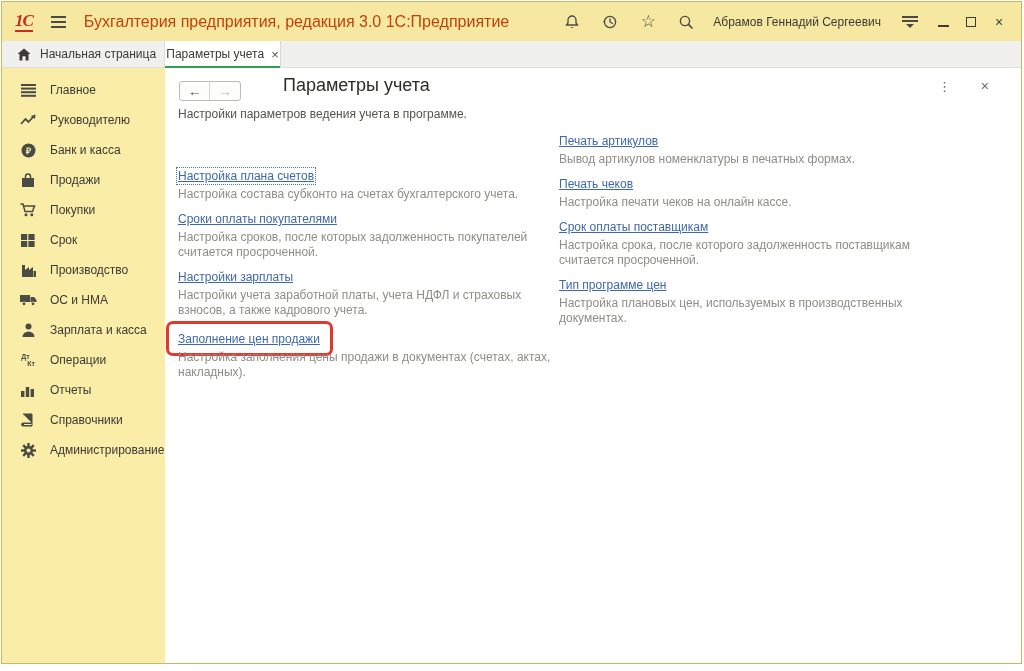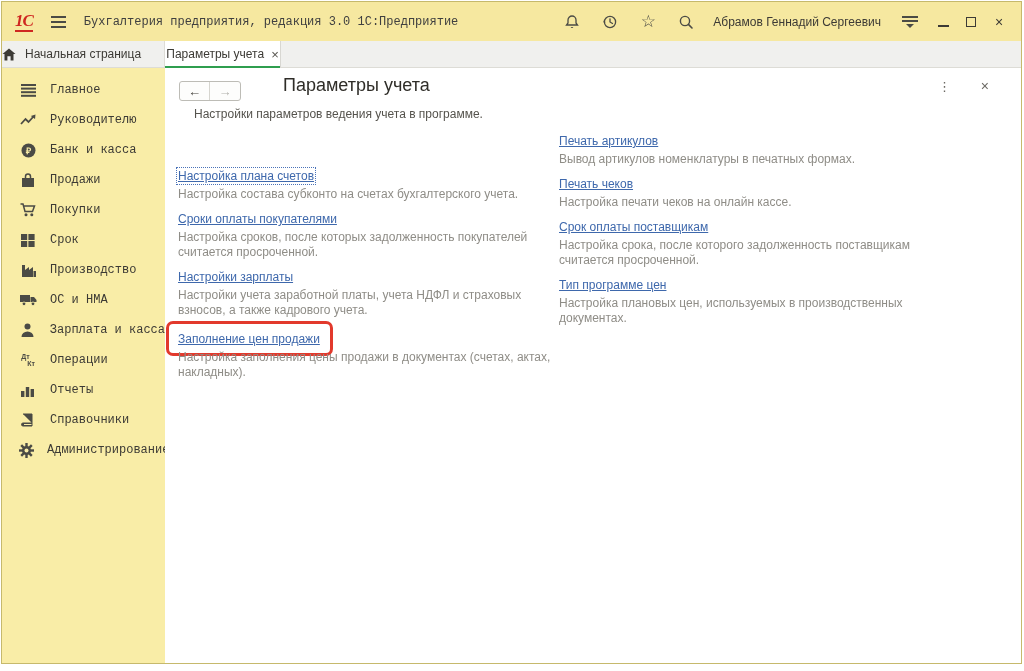--- a/index.html
+++ b/index.html
@@ -9,76 +9,76 @@
   .window { position:absolute; left:1px; top:1px; width:1021px; height:663px;
     border:1px solid #c6b96c; background:#fff; display:flex; flex-direction:column; }
 
   
   .titlebar { height:39px; background:#f6e8a0; display:flex; align-items:center; flex:0 0 auto; }
   .logo1c { margin-left:13px; color:#cf2721; font-family:"Liberation Serif","DejaVu Serif",serif;
     font-style:italic; font-weight:bold; font-size:17px; line-height:1; letter-spacing:-1px;
     border-bottom:2px solid #cf2721; padding-bottom:1px; }
   .burger { margin-left:18px; width:15px; display:flex; flex-direction:column; gap:3px; cursor:pointer; }
   .burger i { display:block; height:2px; background:#4b4b45; }
-  .win-title { margin-left:18px; font-size:12px; color:#404040;font-family:Liberation Mono, monospace; }
+  .win-title { margin-left:18px; font-size:16px; color:#c2410c; }
   .tb-spacer { flex:1; }
   .tb-ico { width:26px; height:20px; display:flex; align-items:center; justify-content:center;
     margin:0 6px; cursor:pointer; color:#4b4b45; }
   .tb-ico svg { display:block; }
   .star-glyph { font-size:17px; line-height:1; color:#4b4b45; }
   .username { font-size:12px; color:#3c3a35; margin:0 10px 0 8px; }
   .svc { display:flex; flex-direction:column; align-items:center; gap:2px; width:18px; cursor:pointer; }
   .svc i { display:block; height:2px; background:#4b4b45; width:16px; }
   .svc i.short { width:16px; }
   .svc .tri { width:0; height:0; border-left:4px solid transparent; border-right:4px solid transparent;
     border-top:4px solid #4b4b45; background:none; }
   .winctl { display:flex; align-items:center; margin-right:8px; }
   .winctl .ctl { width:28px; height:22px; display:flex; align-items:center; justify-content:center;
     font-size:14px; color:#3c3a35; cursor:pointer; }
   .ctl-max-box { width:10px; height:10px; border:1.5px solid #3c3a35; display:inline-block; }
   .ctl-min-bar { width:11px; height:2px; background:#3c3a35; display:inline-block; margin-top:8px; }
 
   
   .tabbar { height:27px; background:#f0f0ee; border-bottom:1px solid #dddcd6; display:flex; flex:0 0 auto; }
-  .home-tab { width:163px; display:flex; align-items:center; gap:9px; cursor:pointer;
+  .home-tab { width:163px; display:flex; align-items:center; gap:9px; padding-left:15px; cursor:pointer;
     border-right:1px solid #dddcd6; }
   .home-tab .lbl { font-size:12px; color:#3c3a35; }
   .doc-tab { width:116px; background:#ffffff; border-right:1px solid #d8d7d2; display:flex;
     align-items:center; justify-content:center; gap:7px; position:relative; cursor:pointer; }
   .doc-tab .lbl { font-size:12px; color:#3c3a35; }
   .doc-tab .green { position:absolute; left:0; right:0; bottom:-1px; height:2px; background:#2f9e4f; }
   .tab-close { font-size:13px; color:#56544e; cursor:pointer; line-height:1; }
 
   
   .bodyrow { flex:1; display:flex; min-height:0; }
   .sidebar { width:163px; background:#f9eda7; padding-top:7px; flex:0 0 auto; }
   .nav-item { height:30px; display:flex; align-items:center; padding-left:17px; cursor:pointer; }
   .nav-ico { width:18px; height:16px; display:flex; align-items:center; justify-content:center;
     margin-right:13px; color:#4b4b45; }
   .nav-ico svg { display:block; }
-  .nav-label { font-size:12px; color:#3c3a35; white-space:nowrap;font-family:Liberation Mono, monospace; }
+  .nav-label { font-size:12px; color:#3c3a35; white-space:nowrap; }
   .dtkt { font-size:7px; font-weight:bold; color:#4b4b45; line-height:1; text-align:left; }
   .dtkt .kt { display:block; margin-left:6px; }
 
   .content { flex:1; background:#fff; position:relative; overflow:hidden; }
 
   
   .chead { position:absolute; left:0; top:0; right:0; height:38px; }
   .navbtns { position:absolute; left:14px; top:13px; display:flex; border:1px solid #bdbcb6;
     border-radius:3px; overflow:hidden; background:#fdfdfc; }
   .navbtn { width:30px; height:18px; display:flex; align-items:center; justify-content:center;
     font-size:13px; cursor:pointer; }
   .navbtn.back { color:#45433d; border-right:1px solid #d6d5cf; }
   .navbtn.fwd { color:#b5b4ae; }
   .page-title { position:absolute; left:118px; top:7px; font-size:18px; color:#2f2d28; }
   .more-ico { position:absolute; right:70px; top:12px; font-size:13px; color:#6b6963; cursor:pointer;
     letter-spacing:0; line-height:1; }
   .cclose { position:absolute; right:32px; top:11px; font-size:14px; color:#6b6963; cursor:pointer; line-height:1; }
 
-  .intro { position:absolute; left:29px; top:39px; font-size:12px; color:#55534d; }
+  .intro { position:absolute; left:13px; top:39px; font-size:12px; color:#55534d; }
 
   .columns { position:absolute; left:13px; top:58px; display:flex; }
   .col { display:flex; flex-direction:column;margin-top:40px; }
   .col-left { width:381px; }
   .col-right { width:400px; margin-top:5px; }
   .entry { margin-bottom:7px; }
   .lnk { display:inline-block; font-size:12px; color:#3e68ac; text-decoration:underline;
     cursor:pointer; margin-bottom:4px; }
   .lnk.focused { outline:1px dotted #4a72b8; outline-offset:1px; }
   .desc { font-size:12px; color:#8f8d87; line-height:15px; }

